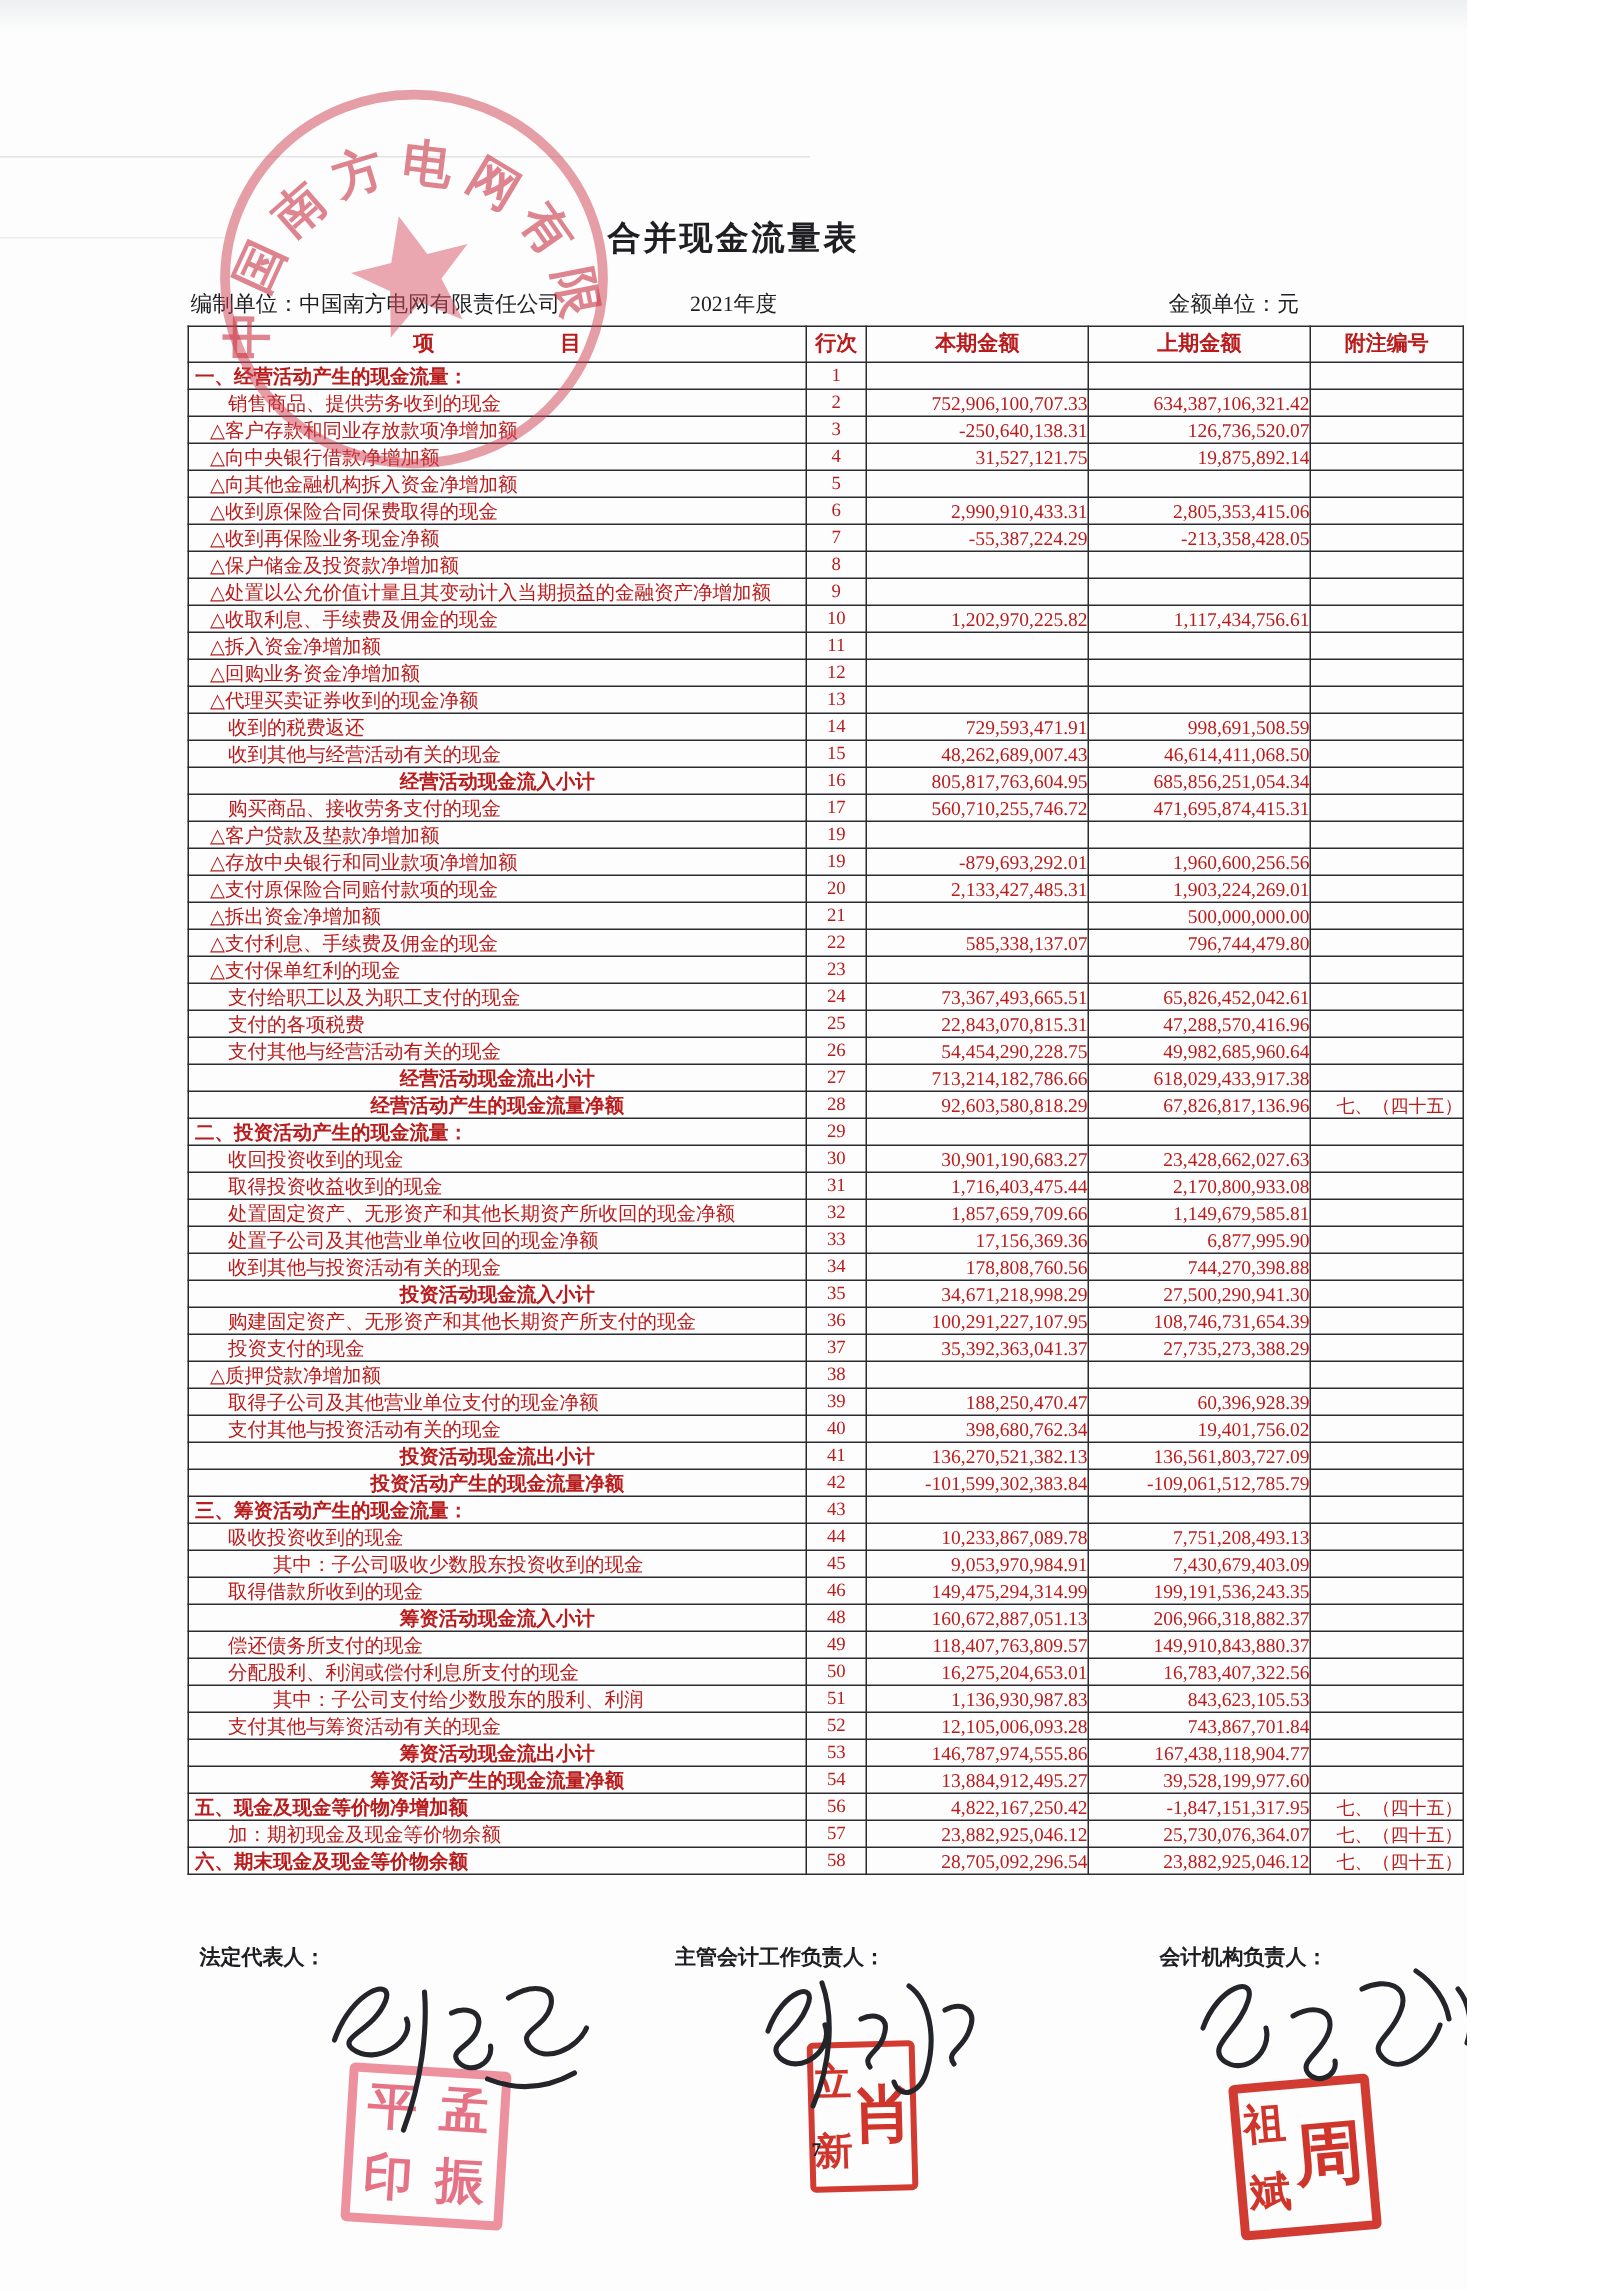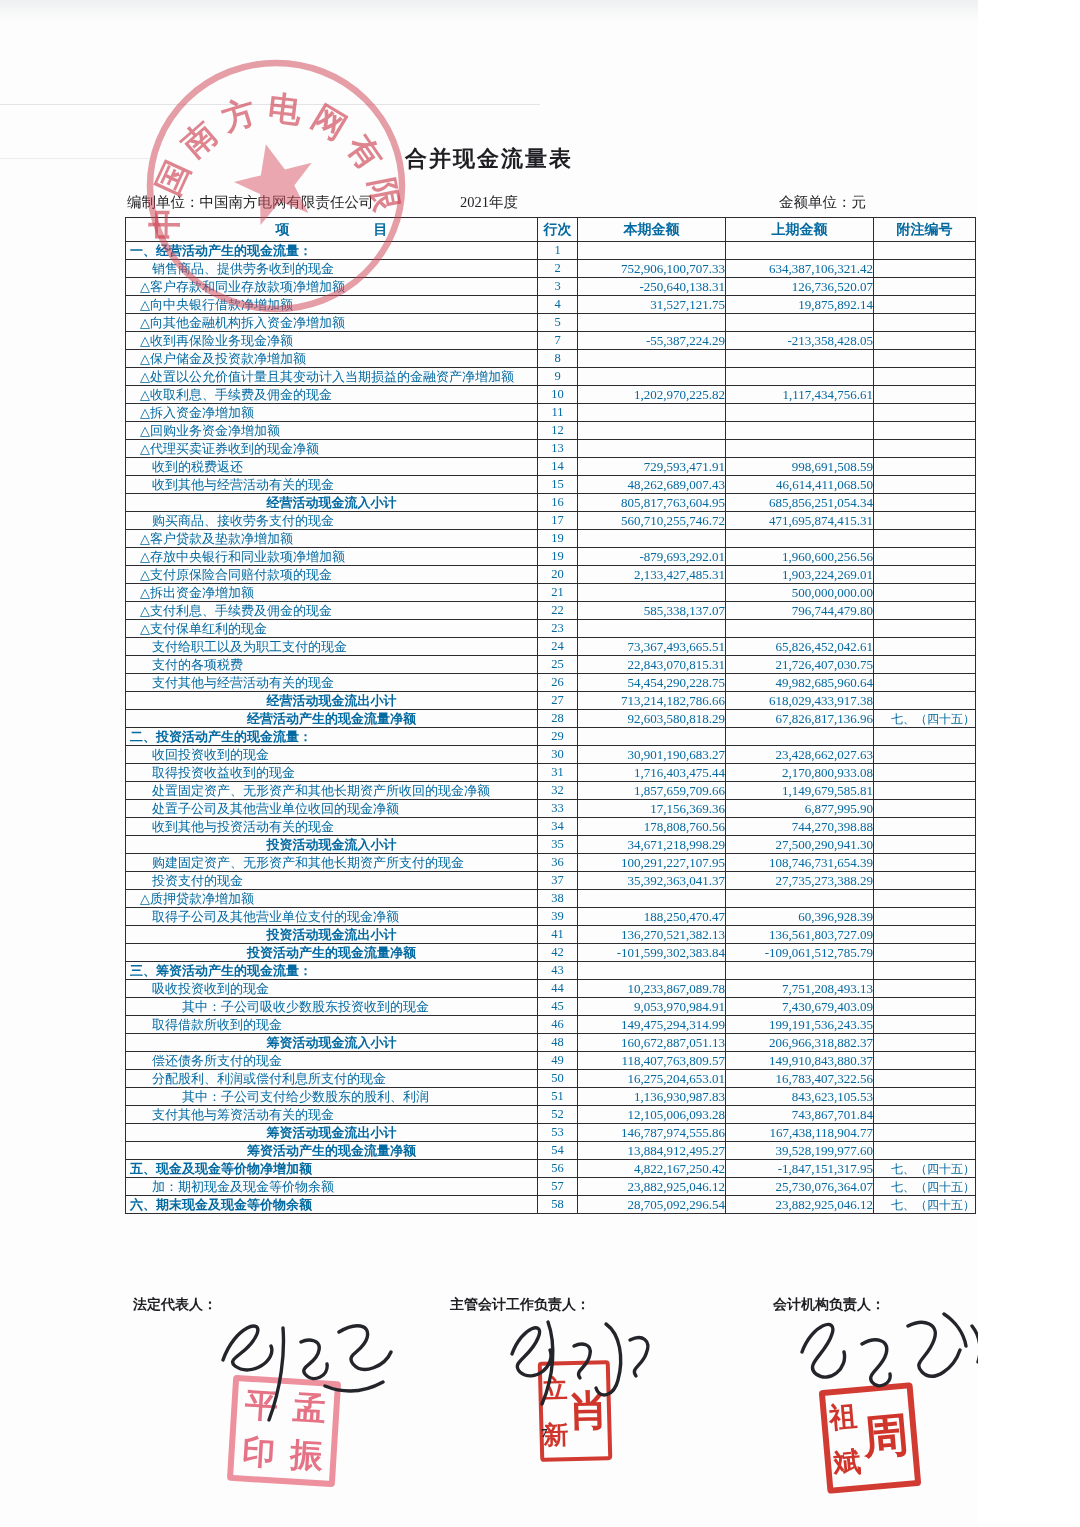--- a/index.html
+++ b/index.html
@@ -15,21 +15,21 @@
   .scan-line2{position:absolute;top:158px;left:0;width:150px;height:1px;background:#ececee;}
 
   .doc-title{position:absolute;top:144px;left:0;right:0;text-align:center;
     font-size:22px;font-weight:bold;letter-spacing:2px;}
   .meta{position:absolute;top:193px;font-size:14.5px;}
   .meta-left{left:127px;}
   .meta-center{left:0;right:0;text-align:center;}
   .meta-right{right:112px;}
 
   table.fin{position:absolute;left:125px;top:217px;width:850px;
-    border-collapse:collapse;table-layout:fixed;font-size:13px;color:#0369a1;}
+    border-collapse:collapse;table-layout:fixed;font-size:13px;color:#b91c1c;}
   table.fin th,table.fin td{border:1px solid #2c2c30;overflow:hidden;white-space:nowrap;
     padding:0;line-height:1;}
   table.fin th{height:23px;font-size:14px;font-weight:bold;text-align:center;}
   table.fin td{height:17px;}
   td.c-label{text-align:left;padding-left:25px;}
   td.c-line{text-align:center;font-size:12.5px;}
   td.c-cur,td.c-pri{text-align:right;padding-right:9px;font-size:13px;}
   td.c-note{text-align:right;font-size:12px;}
   tr.r-section td.c-label{padding-left:4px;font-weight:bold;}
   tr.r-delta td.c-label{padding-left:14px;}
@@ -127,20 +127,27 @@
       <td class="c-note"></td>
     </tr>
         <tr class="r-delta">
       <td class="c-label">△向其他金融机构拆入资金净增加额</td>
       <td class="c-line">5</td>
       <td class="c-cur"></td>
       <td class="c-pri"></td>
       <td class="c-note"></td>
     </tr>
         <tr class="r-delta">
+      <td class="c-label">△收到原保险合同保费取得的现金</td>
+      <td class="c-line">6</td>
+      <td class="c-cur">2,990,910,433.31</td>
+      <td class="c-pri">2,805,353,415.06</td>
+      <td class="c-note"></td>
+    </tr>
+        <tr class="r-delta">
       <td class="c-label">△收到再保险业务现金净额</td>
       <td class="c-line">7</td>
       <td class="c-cur">-55,387,224.29</td>
       <td class="c-pri">-213,358,428.05</td>
       <td class="c-note"></td>
     </tr>
         <tr class="r-delta">
       <td class="c-label">△保户储金及投资款净增加额</td>
       <td class="c-line">8</td>
       <td class="c-cur"></td>
@@ -256,21 +263,21 @@
       <td class="c-label">支付给职工以及为职工支付的现金</td>
       <td class="c-line">24</td>
       <td class="c-cur">73,367,493,665.51</td>
       <td class="c-pri">65,826,452,042.61</td>
       <td class="c-note"></td>
     </tr>
         <tr class="r-item">
       <td class="c-label">支付的各项税费</td>
       <td class="c-line">25</td>
       <td class="c-cur">22,843,070,815.31</td>
-      <td class="c-pri">21,726,407,030.75</td>
+      <td class="c-pri">47,288,570,416.96</td>
       <td class="c-note"></td>
     </tr>
         <tr class="r-item">
       <td class="c-label">支付其他与经营活动有关的现金</td>
       <td class="c-line">26</td>
       <td class="c-cur">54,454,290,228.75</td>
       <td class="c-pri">49,982,685,960.64</td>
       <td class="c-note"></td>
     </tr>
         <tr class="r-subtotal">
@@ -355,20 +362,27 @@
       <td class="c-line">38</td>
       <td class="c-cur"></td>
       <td class="c-pri"></td>
       <td class="c-note"></td>
     </tr>
         <tr class="r-item">
       <td class="c-label">取得子公司及其他营业单位支付的现金净额</td>
       <td class="c-line">39</td>
       <td class="c-cur">188,250,470.47</td>
       <td class="c-pri">60,396,928.39</td>
+      <td class="c-note"></td>
+    </tr>
+        <tr class="r-item">
+      <td class="c-label">支付其他与投资活动有关的现金</td>
+      <td class="c-line">40</td>
+      <td class="c-cur">398,680,762.34</td>
+      <td class="c-pri">19,401,756.02</td>
       <td class="c-note"></td>
     </tr>
         <tr class="r-subtotal">
       <td class="c-label">投资活动现金流出小计</td>
       <td class="c-line">41</td>
       <td class="c-cur">136,270,521,382.13</td>
       <td class="c-pri">136,561,803,727.09</td>
       <td class="c-note"></td>
     </tr>
         <tr class="r-subtotal">

